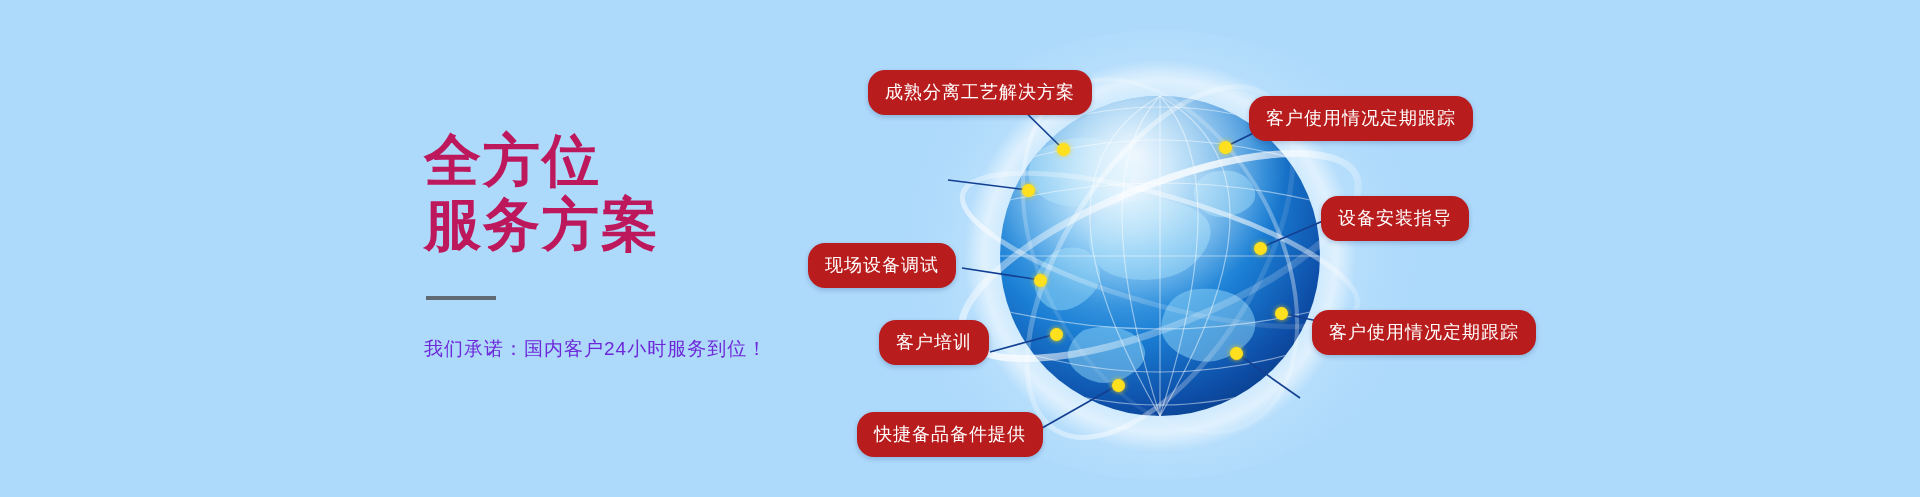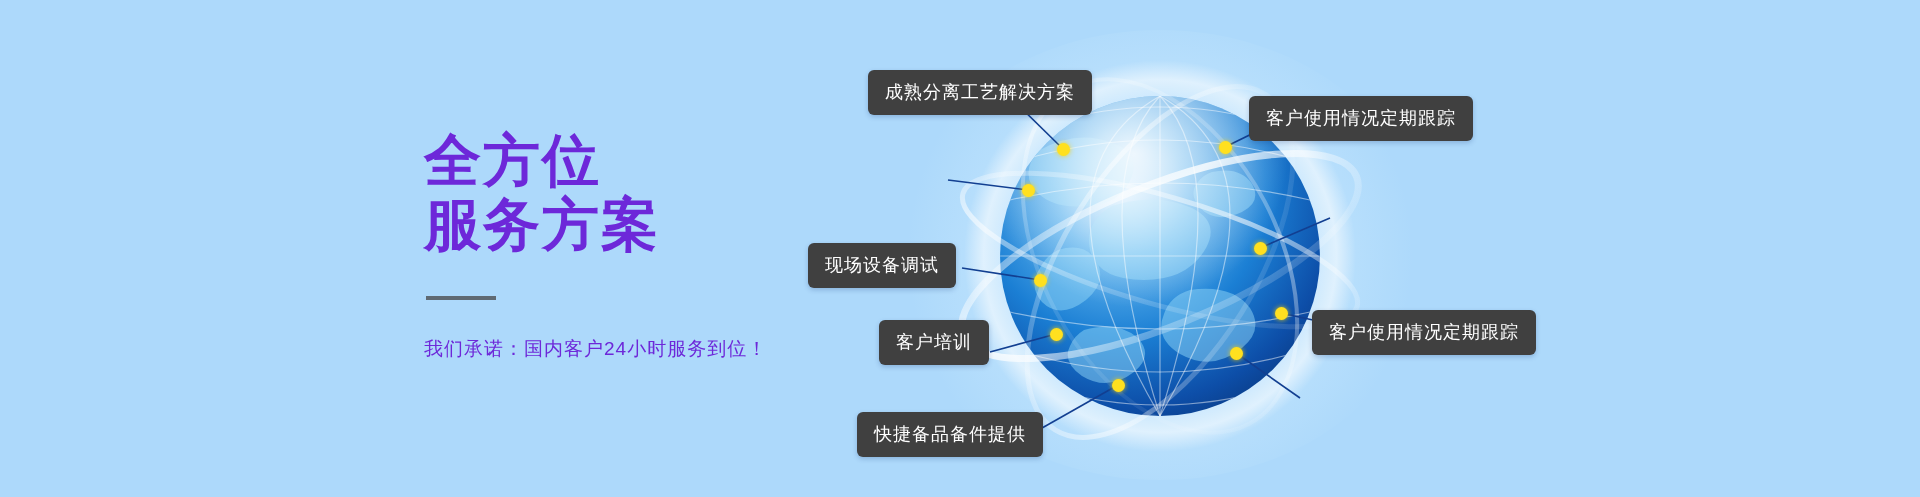--- a/index.html
+++ b/index.html
@@ -38,21 +38,21 @@
   .copy {
     position: absolute;
     left: 424px;
     top: 128px;
     width: 420px;
   }
   .headline {
     font-size: 57px;
     line-height: 64px;
     font-weight: bold;
-    color: #6d28d9;
+    color: #be185d;
     letter-spacing: 2px;
     white-space: pre;
   }
   .divider {
     width: 70px;
     height: 4px;
     background: #5f6a73;
     margin: 40px 0 0 2px;
   }
   .promise {
@@ -73,27 +73,27 @@
   }
   .globe-svg, .links-svg {
     position: absolute;
     left: 0;
     top: 0;
   }
 
   
   .label {
     position: absolute;
-    background: #404040;
+    background: #b91c1c;
     color: #ffffff;
     font-size: 18px;
     line-height: 1;
     letter-spacing: 1px;
     padding: 13px 17px 14px 17px;
-    border-radius: 6px;
+    border-radius: 17px;
     white-space: nowrap;
     box-shadow: 0 2px 5px rgba(10,40,110,0.22);
   }
   .dot {
     position: absolute;
     width: 13px;
     height: 13px;
     margin-left: -6.5px;
     margin-top: -6.5px;
     border-radius: 50%;
@@ -202,19 +202,20 @@
     <div class="dot" style="left:1028px;top:190px"></div>
     <div class="dot" style="left:1260px;top:248px"></div>
     <div class="dot" style="left:1040px;top:280px"></div>
     <div class="dot" style="left:1281px;top:313px"></div>
     <div class="dot" style="left:1056px;top:334px"></div>
     <div class="dot" style="left:1236px;top:353px"></div>
     <div class="dot" style="left:1118px;top:385px"></div>
 
     <div class="label" style="left:868px;top:70px">成熟分离工艺解决方案</div>
     <div class="label" style="left:1249px;top:96px">客户使用情况定期跟踪</div>
+    <div class="label" style="left:1321px;top:196px">设备安装指导</div>
     <div class="label" style="left:808px;top:243px">现场设备调试</div>
     <div class="label" style="left:1312px;top:310px">客户使用情况定期跟踪</div>
     <div class="label" style="left:879px;top:320px">客户培训</div>
     <div class="label" style="left:857px;top:412px">快捷备品备件提供</div>
   </div>
 
 </div>
 
 </body></html>

